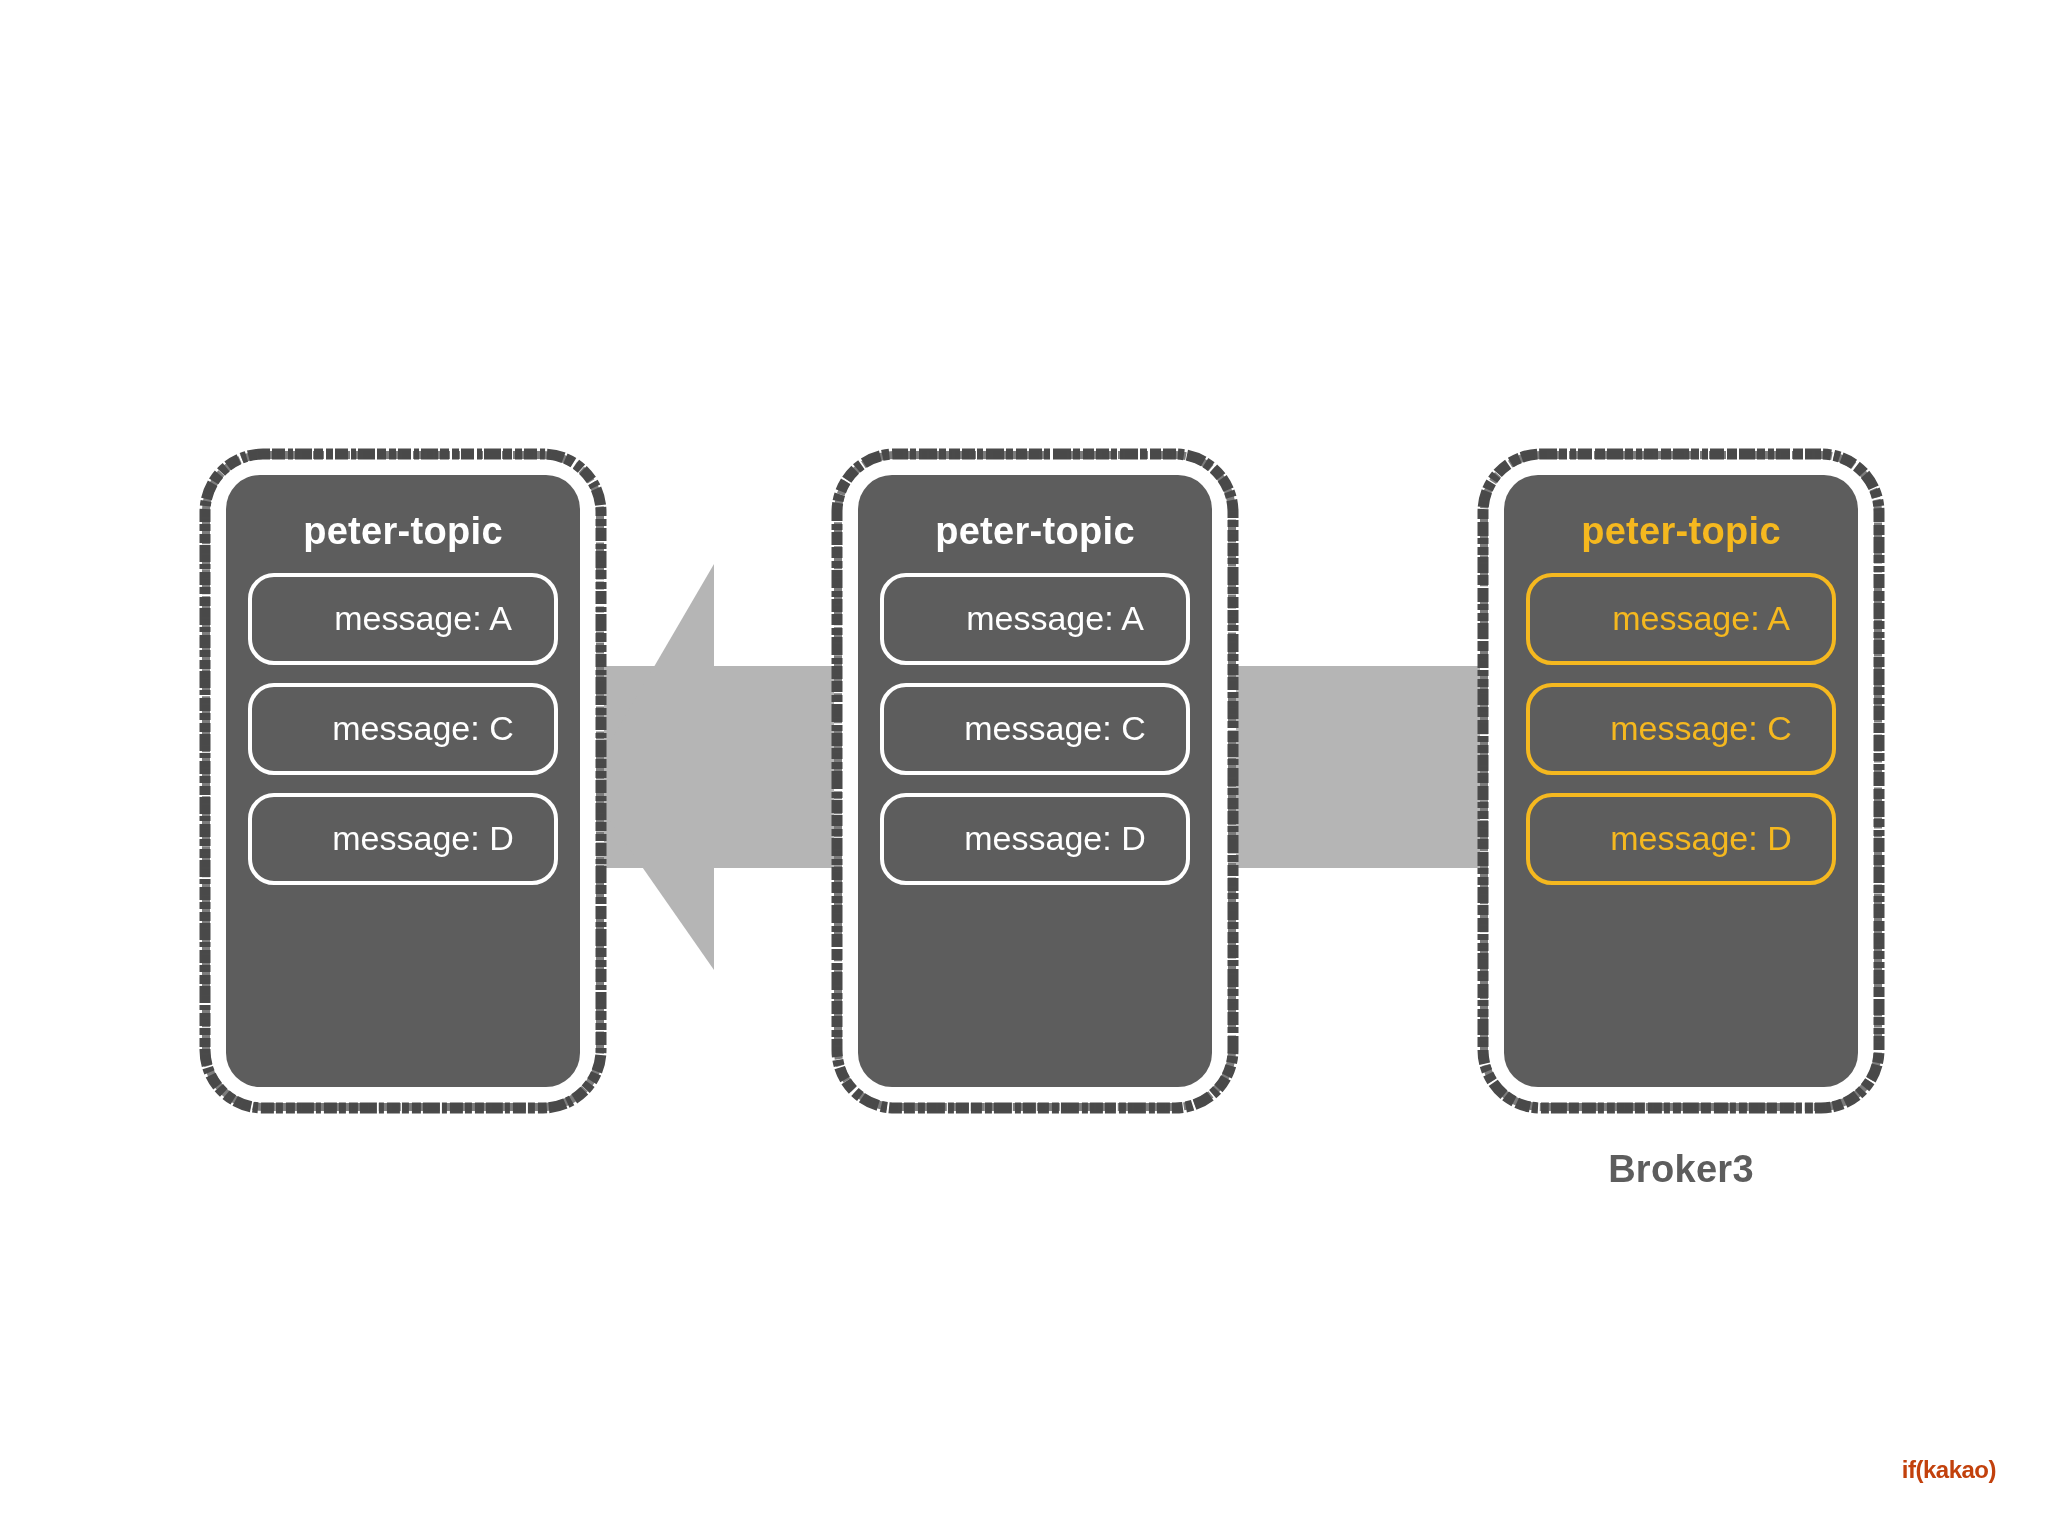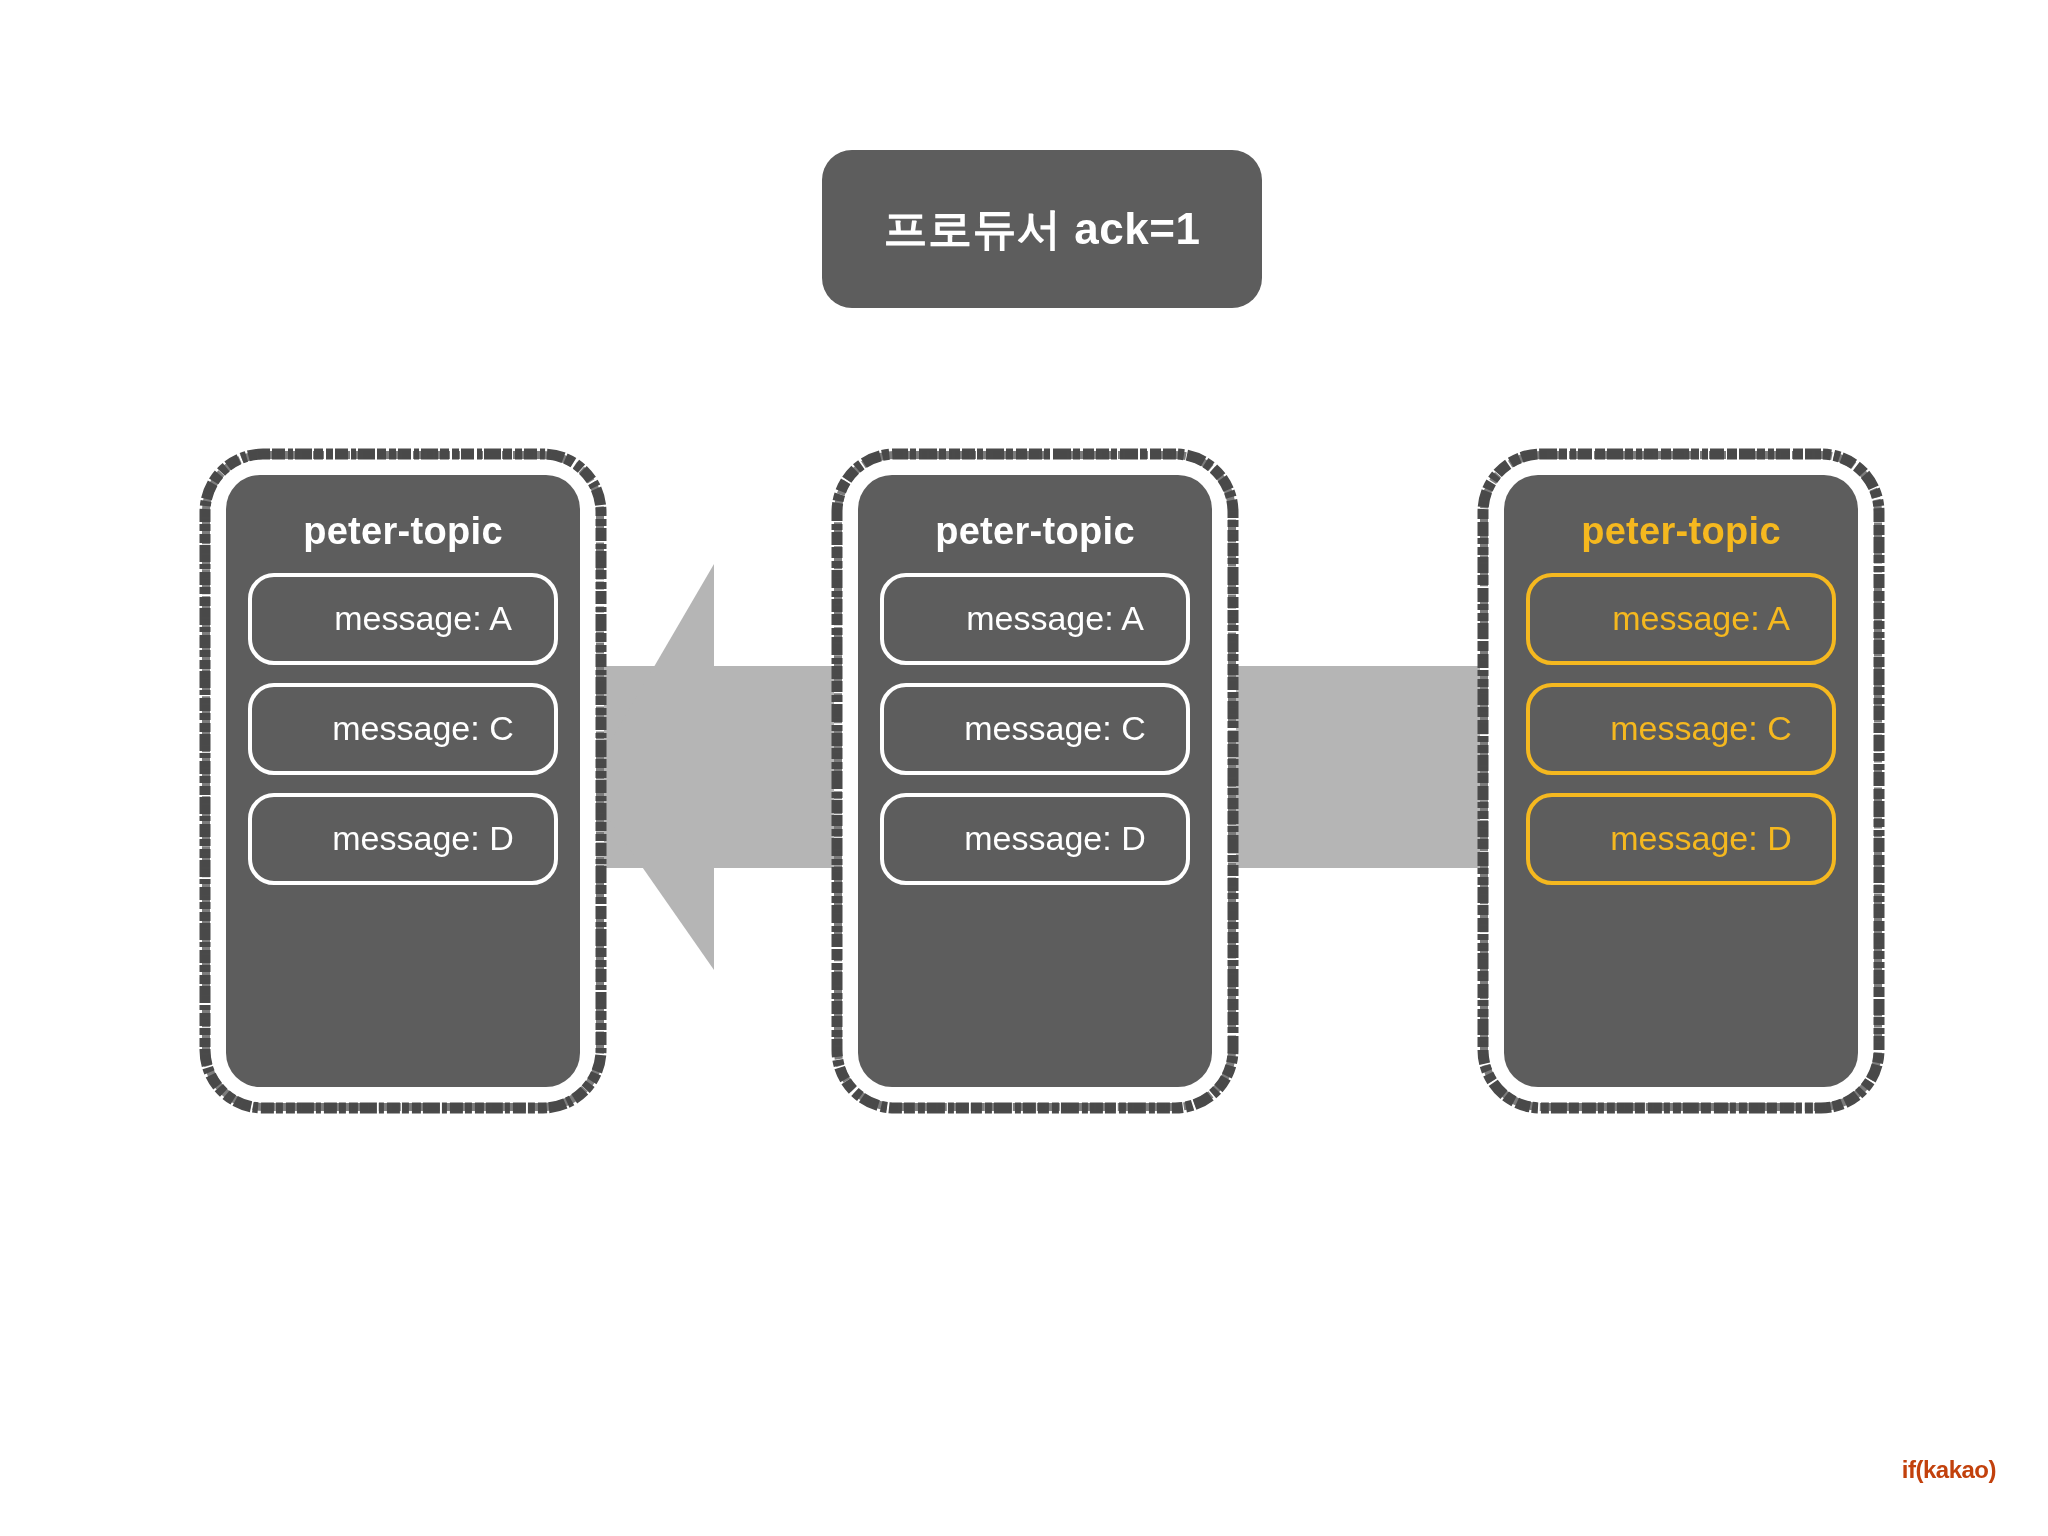--- a/index.html
+++ b/index.html
@@ -149,23 +149,20 @@
     font-weight: bold;
     color: #c2410c;
     letter-spacing: -0.5px;
   }
 </style>
 </head>
 <body>
 
 <div id="stage">
 
-  <div class="header-pill">
-    <span class="header-pill-label">프로듀서 ack=1</span>
-  </div>
 
   <svg class="arrow-layer" viewBox="0 0 2048 1536">
 
     <rect x="585" y="666" width="1020" height="202" fill="#b5b5b5"></rect>
 
     <polygon points="585,785 714,564 714,970" fill="#b5b5b5"></polygon>
   </svg>
 
   <div class="broker b1">
     <div class="broker-gap"></div>
@@ -226,16 +223,17 @@
         <div class="msg-pill">
           <span class="msg-pill-label">message: C</span>
         </div>
         <div class="msg-pill">
           <span class="msg-pill-label">message: D</span>
         </div>
       </div>
     </div>
   </div>
 
+  <div class="broker-caption c3">Broker3</div>
 
   <div class="brand-logo">if(kakao)</div>
 
 </div>
 
 </body></html>

